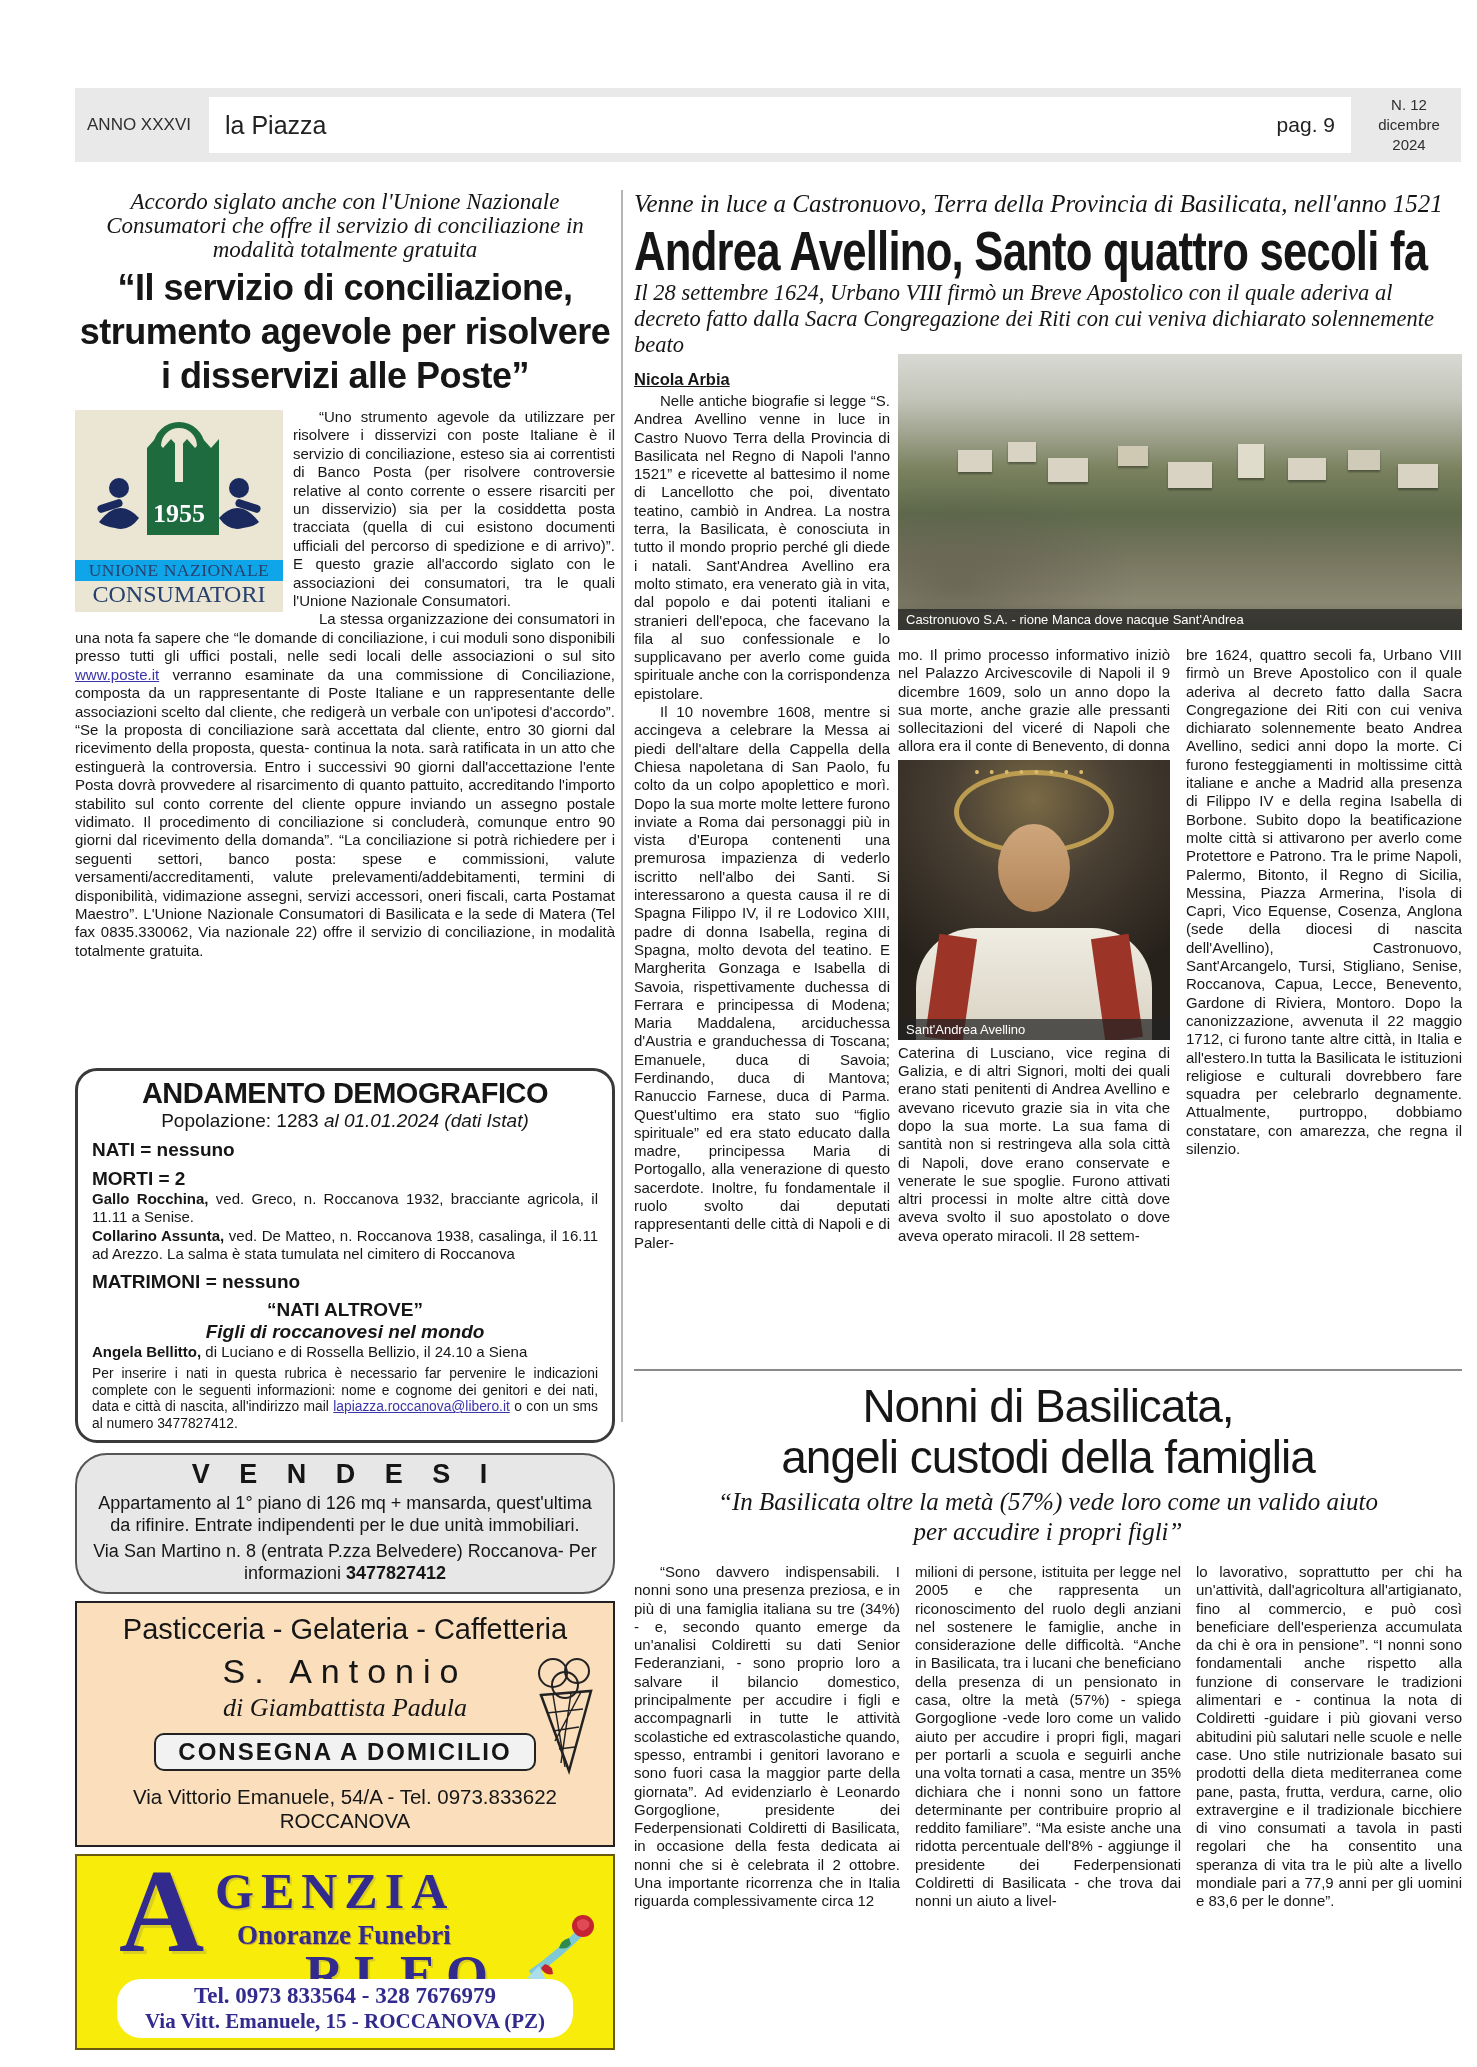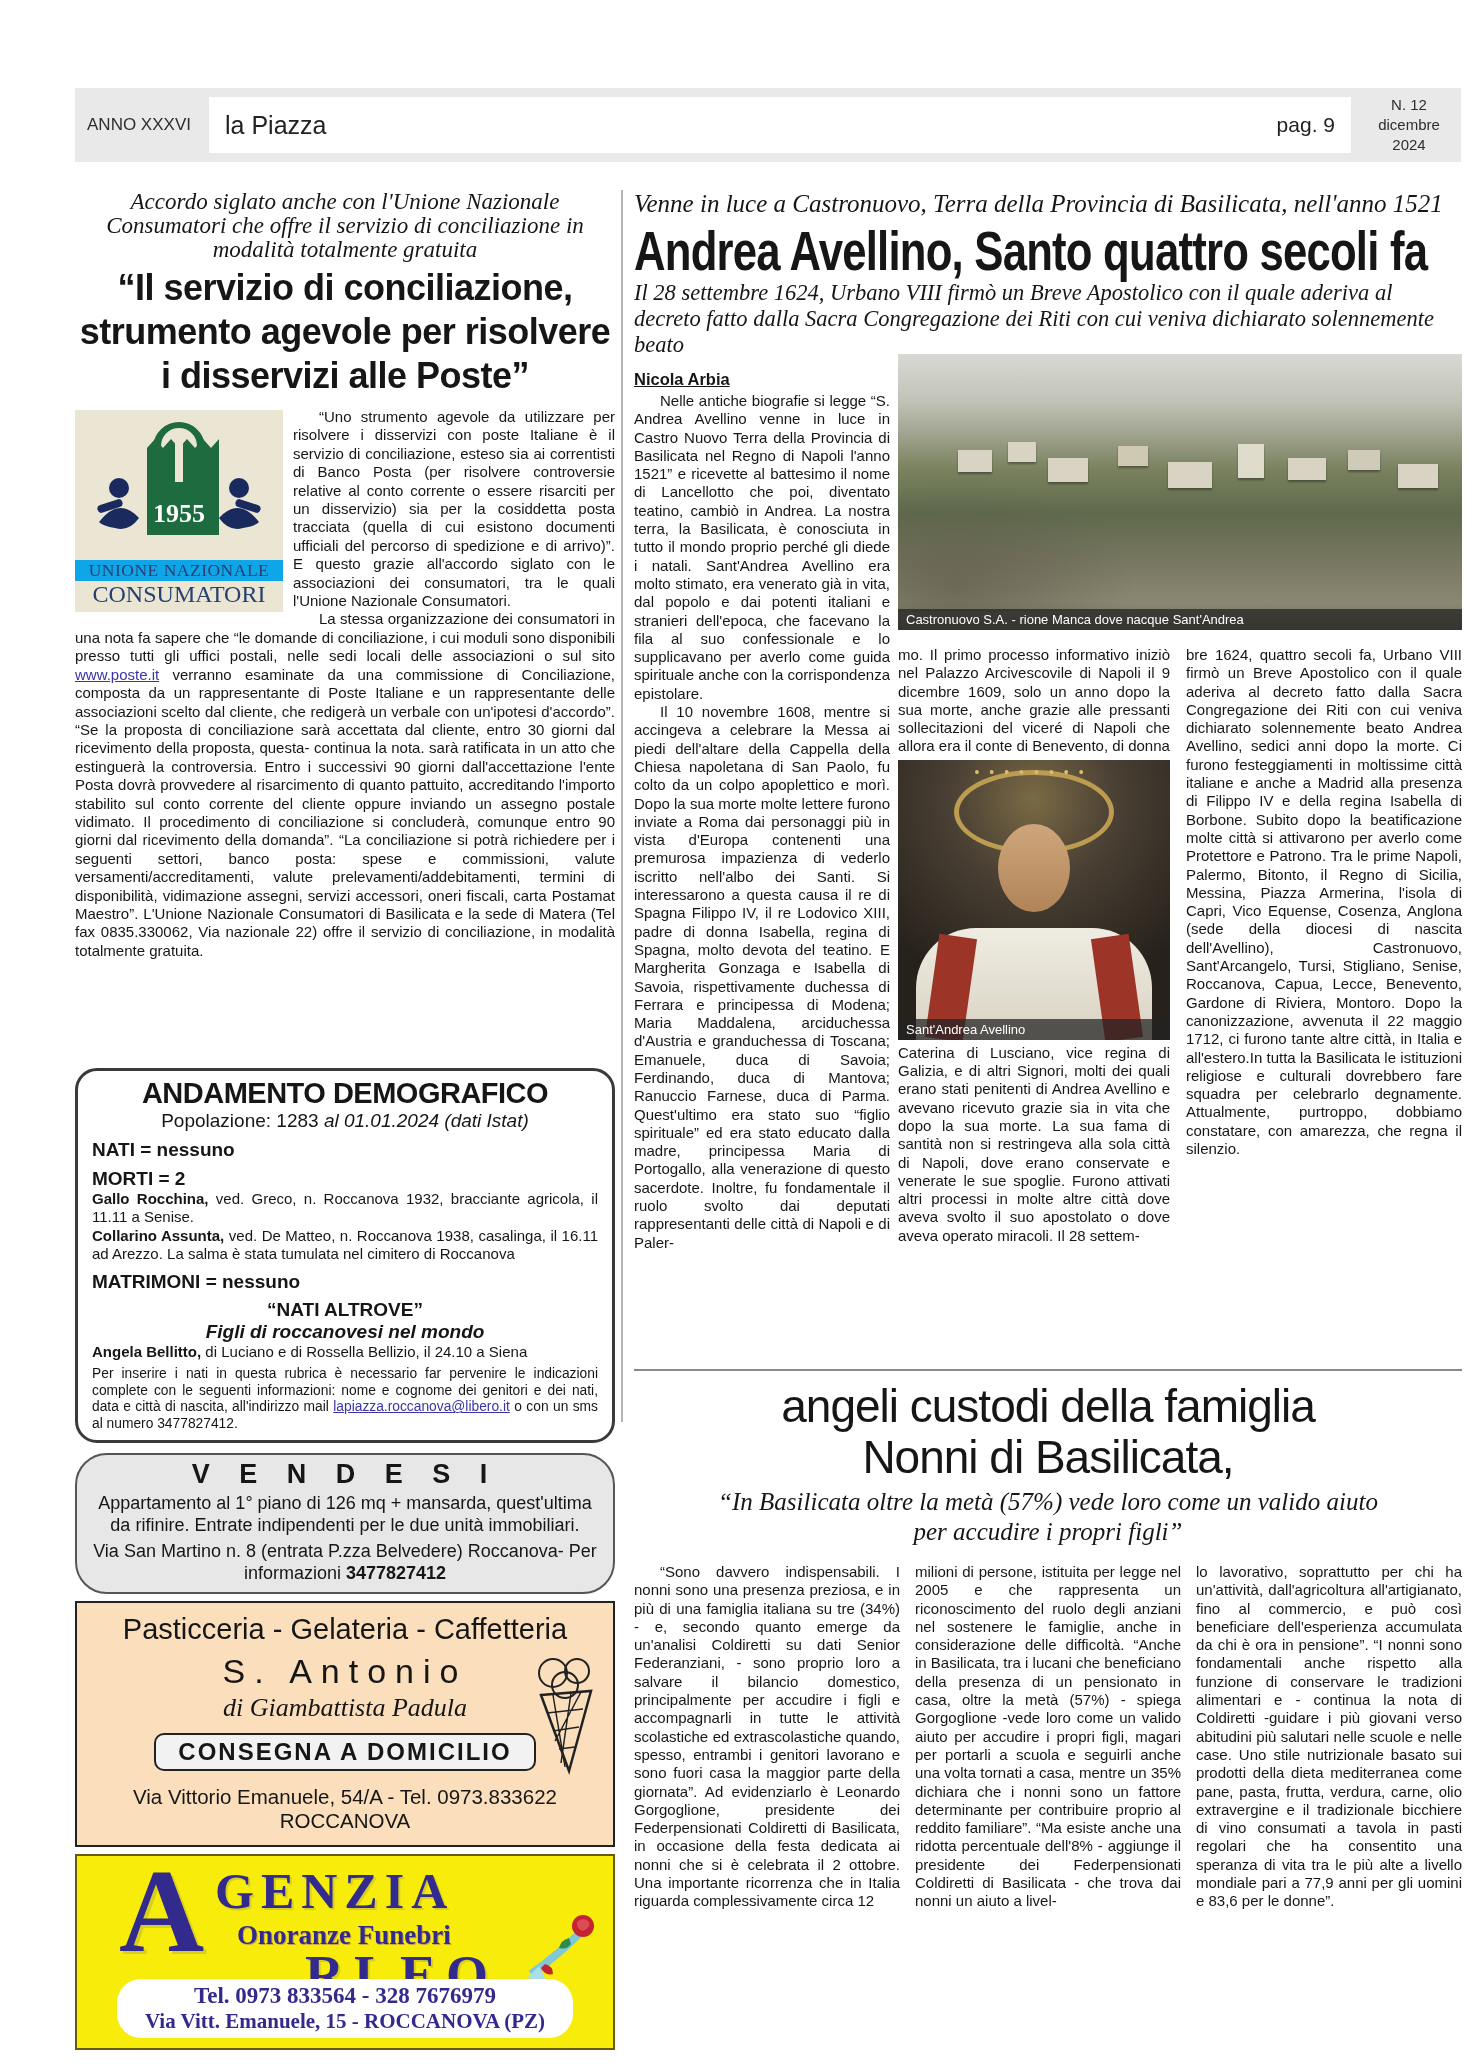--- a/index.html
+++ b/index.html
@@ -260,22 +260,22 @@
       </div>
 
       <div class="ra-col3">
         <p>bre 1624, quattro secoli fa, Urbano VIII firmò un Breve Apostolico con il quale aderiva al decreto fatto dalla Sacra Congregazione dei Riti con cui veniva dichiarato solennemente beato Andrea Avellino, sedici anni dopo la morte. Ci furono festeggiamenti in moltissime città italiane e anche a Madrid alla presenza di Filippo IV e della regina Isabella di Borbone. Subito dopo la beatificazione molte città si attivarono per averlo come Protettore e Patrono. Tra le prime Napoli, Palermo, Bitonto, il Regno di Sicilia, Messina, Piazza Armerina, l'isola di Capri, Vico Equense, Cosenza, Anglona (sede della diocesi di nascita dell'Avellino), Castronuovo, Sant'Arcangelo, Tursi, Stigliano, Senise, Roccanova, Capua, Lecce, Benevento, Gardone di Riviera, Montoro. Dopo la canonizzazione, avvenuta il 22 maggio 1712, ci furono tante altre città, in Italia e all'estero.In tutta la Basilicata le istituzioni religiose e culturali dovrebbero fare squadra per celebrarlo degnamente. Attualmente, purtroppo, dobbiamo constatare, con amarezza, che regna il silenzio.</p>
       </div>
     </div>
 
     <div class="ra-rule"></div>
 
     <div class="nonni">
+      <div class="nonni-h">Nonni di Basilicata,</div>
       <div class="nonni-h">angeli custodi della famiglia</div>
-      <div class="nonni-h">Nonni di Basilicata,</div>
       <div class="nonni-sub">“In Basilicata oltre la metà (57%) vede  loro come un valido aiuto per accudire i propri figli”</div>
       <div class="nonni-cols">
         <div class="c">
             <p class="ind">“Sono davvero indispensabili. I nonni sono una presenza preziosa, e in più di una famiglia italiana su tre (34%) - e, secondo quanto emerge da un'analisi Coldiretti su dati Senior Federanziani, - sono proprio loro a salvare il bilancio domestico, principalmente per accudire i figli e accompagnarli in tutte le attività scolastiche ed extrascolastiche quando, spesso, entrambi i genitori lavorano e sono fuori casa la maggior parte della giornata”. Ad evidenziarlo è Leonardo Gorgoglione, presidente dei Federpensionati Coldiretti di Basilicata, in occasione della festa dedicata ai nonni che si è celebrata il 2 ottobre. Una importante ricorrenza che in Italia riguarda complessivamente circa 12</p>
           </div>
         <div class="c">
             <p>milioni di persone, istituita per legge nel 2005 e che rappresenta un riconoscimento del ruolo degli anziani nel sostenere le famiglie, anche in considerazione delle difficoltà. “Anche in Basilicata, tra i lucani che beneficiano della presenza di un pensionato in casa, oltre la metà (57%) - spiega Gorgoglione -vede loro come un valido aiuto per accudire i propri figli, magari per portarli a scuola e seguirli anche una volta tornati a casa, mentre un 35% dichiara che i nonni sono un fattore determinante per contribuire proprio al reddito familiare”. “Ma esiste anche una ridotta percentuale dell'8% - aggiunge il presidente dei Federpensionati Coldiretti di Basilicata - che trova dai nonni un aiuto a livel-</p>
           </div>
         <div class="c">
             <p>lo lavorativo, soprattutto per chi ha un'attività, dall'agricoltura all'artigianato, fino al commercio, e può così beneficiare dell'esperienza accumulata da chi è ora in pensione”. “I nonni sono fondamentali anche rispetto alla funzione di conservare le tradizioni alimentari e - continua la nota di Coldiretti -guidare i più giovani verso abitudini più salutari nelle scuole e nelle case. Uno stile nutrizionale basato sui prodotti della dieta mediterranea come pane, pasta, frutta, verdura, carne, olio extravergine e il tradizionale bicchiere di vino consumati a tavola in pasti regolari che ha consentito una speranza di vita tra le più alte a livello mondiale pari a 77,9 anni per gli uomini e 83,6 per le donne”.</p>

